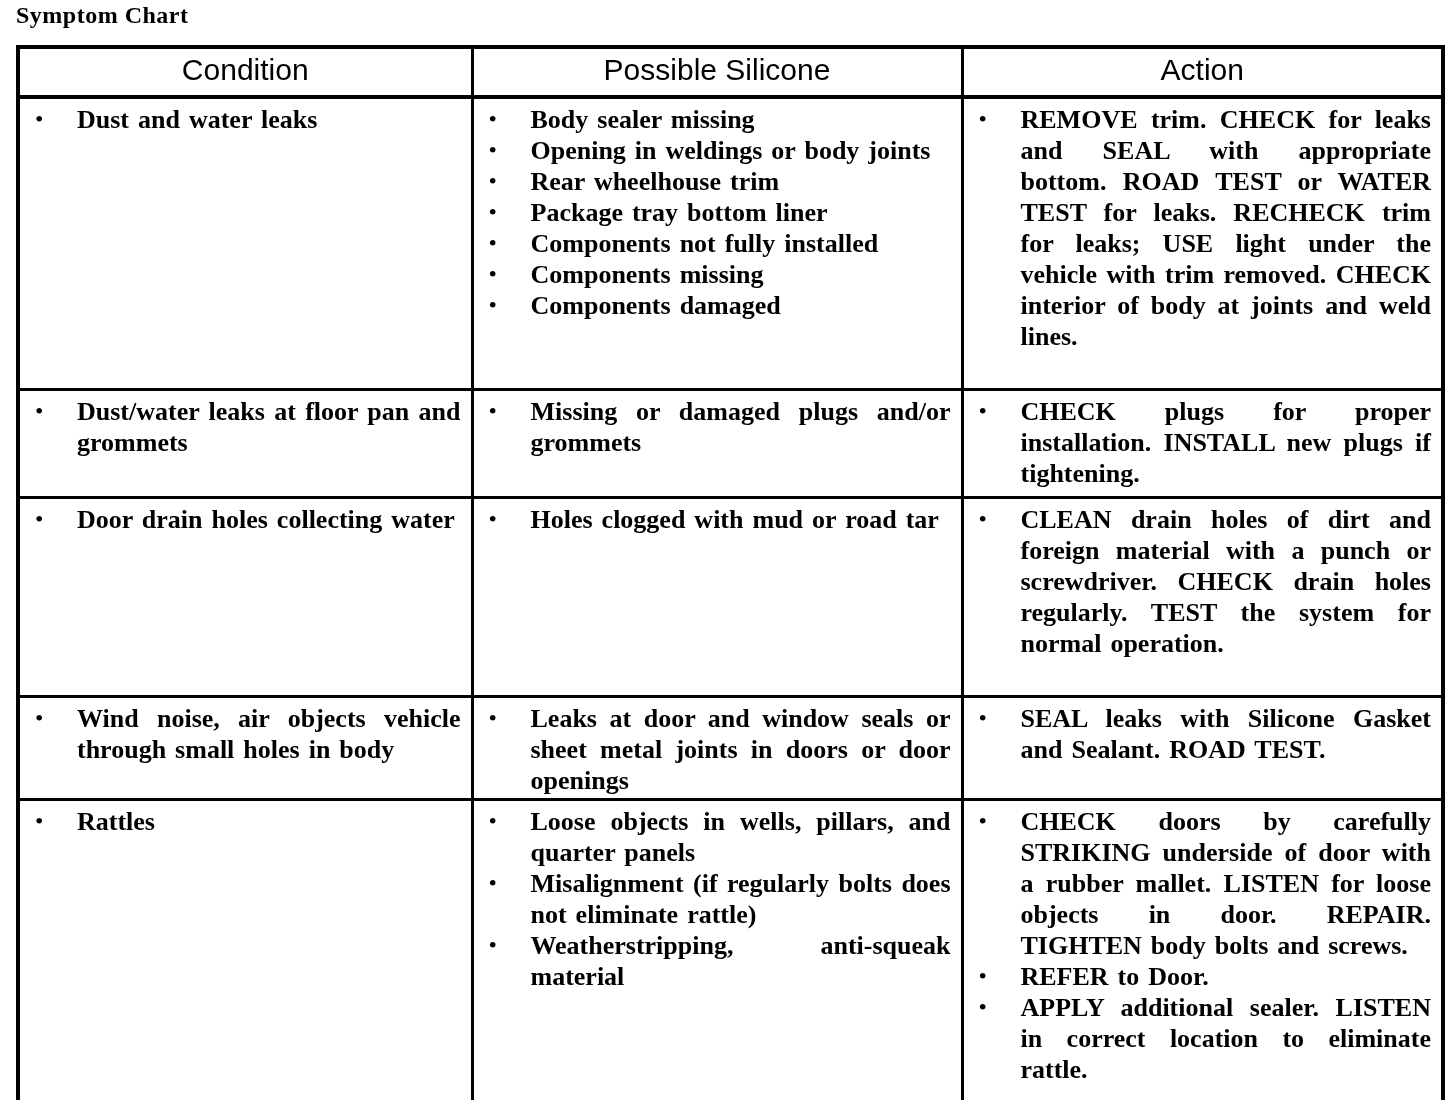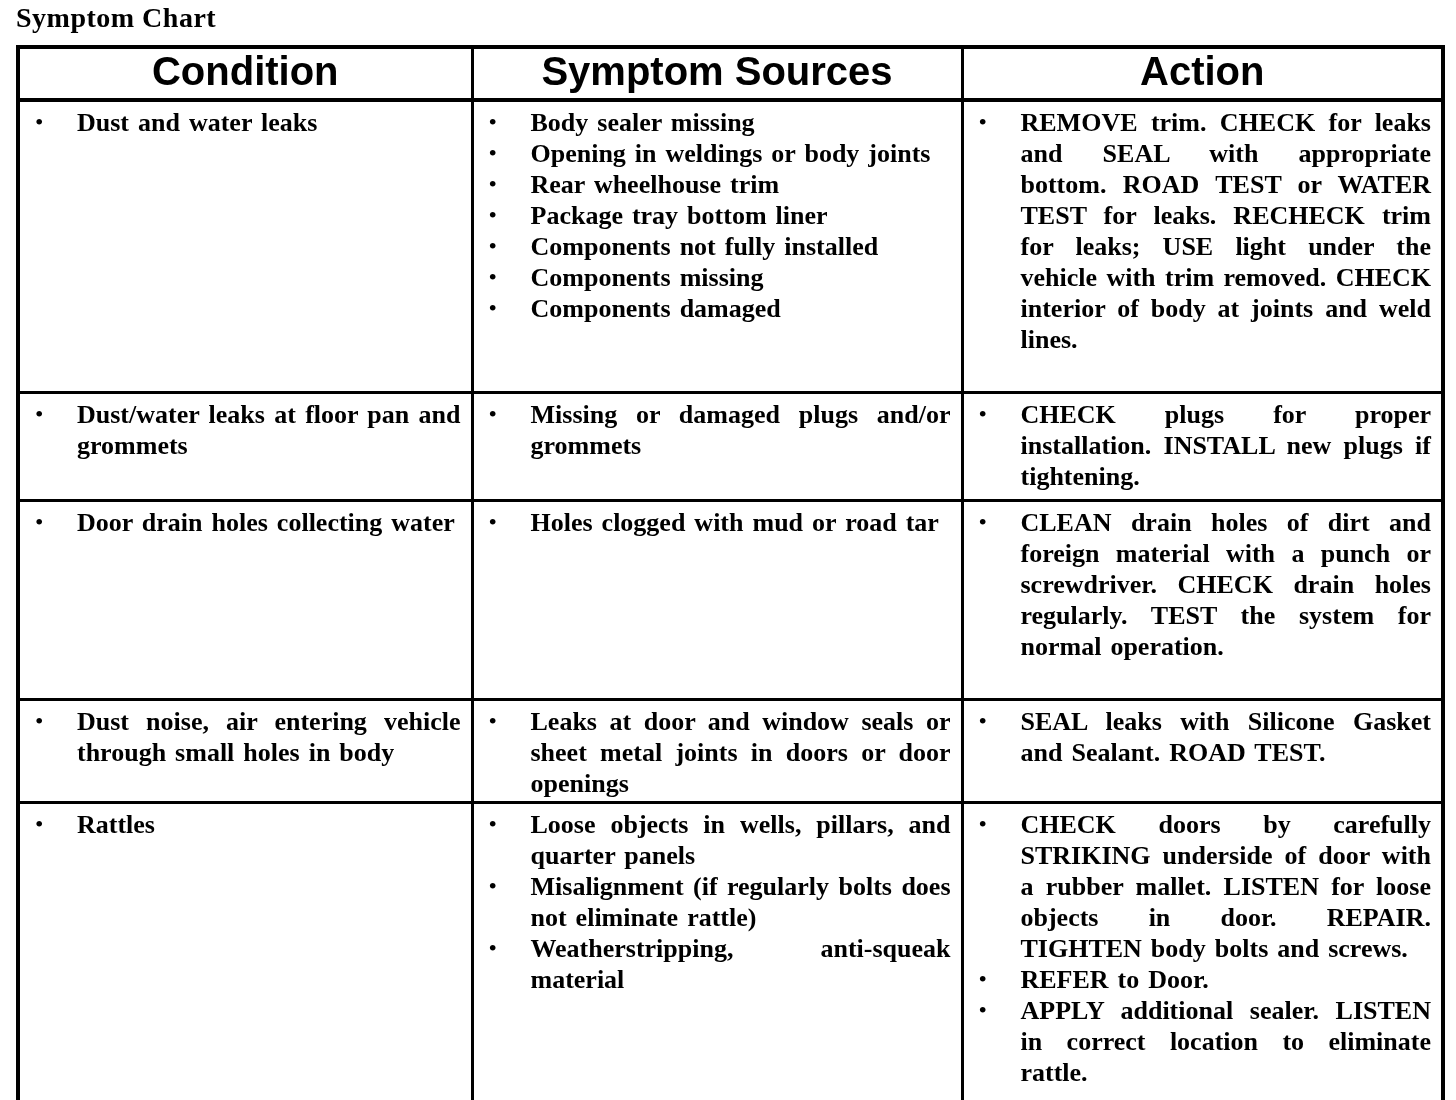--- a/index.html
+++ b/index.html
@@ -13,43 +13,43 @@
     width: 1456px;
     height: 1100px;
     background: #ffffff;
     font-family: "Liberation Serif", serif;
   }
   .doc-title {
     position: absolute;
     left: 16px;
     top: 2px;
     font-family: "Liberation Serif", serif;
-    font-size: 28px;
+    font-size: 24px;
     font-weight: bold;
     letter-spacing: 0.5px;
     white-space: nowrap;
   }
   table.symptom-table {
     position: absolute;
     left: 16px;
     top: 45px;
     width: 1425px;
     border-collapse: collapse;
     table-layout: fixed;
     border: 4px solid #000000;
   }
   table.symptom-table th,
   table.symptom-table td {
     border: 3px solid #000000;
     padding: 0;
   }
   table.symptom-table th {
     font-family: "Liberation Sans", sans-serif;
-    font-weight: bold;
-    font-size: 40px;
+    font-weight: normal;
+    font-size: 30px;
     text-align: center;
     vertical-align: middle;
     height: 42px;
     border-bottom-width: 4px;
     padding-bottom: 4px;
   }
   table.symptom-table td {
     vertical-align: top;
     padding: 5px 8px 0 12px;
   }
@@ -91,21 +91,21 @@
 
   <table class="symptom-table">
     <colgroup>
       <col class="c-condition">
       <col class="c-sources">
       <col class="c-action">
     </colgroup>
     <thead>
       <tr>
         <th>Condition</th>
-        <th>Symptom Sources</th>
+        <th>Possible Silicone</th>
         <th>Action</th>
       </tr>
     </thead>
     <tbody>
 
       <tr class="row-1">
         <td>
           <div class="bullet-item">
             <span class="bullet">•</span>
             <span class="item-text">Dust and water leaks</span>
@@ -188,21 +188,21 @@
             <span class="bullet">•</span>
             <span class="item-text">CLEAN drain holes of dirt and foreign material with a punch or screwdriver. CHECK drain holes regularly. TEST the system for normal operation.</span>
           </div>
         </td>
       </tr>
 
       <tr class="row-4">
         <td>
           <div class="bullet-item">
             <span class="bullet">•</span>
-            <span class="item-text">Dust noise, air entering vehicle through small holes in body</span>
+            <span class="item-text">Wind noise, air objects vehicle through small holes in body</span>
           </div>
         </td>
         <td>
           <div class="bullet-item">
             <span class="bullet">•</span>
             <span class="item-text">Leaks at door and window seals or sheet metal joints in doors or door openings</span>
           </div>
         </td>
         <td>
           <div class="bullet-item">

